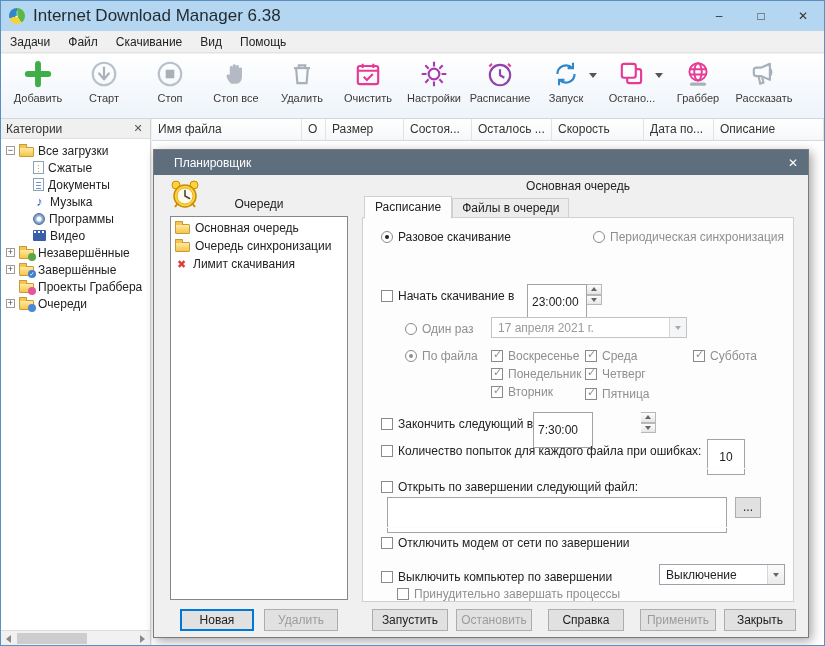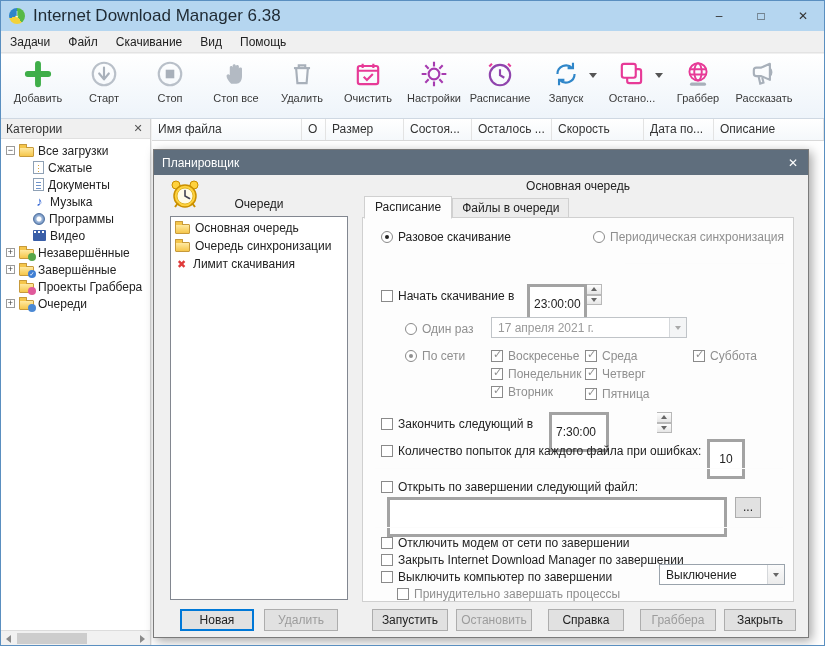--- a/index.html
+++ b/index.html
@@ -66,21 +66,21 @@
   .hs-thumb { position:absolute; top:2px; left:16px; width:70px; height:11px; background:#cdcdcd; }
 
   
   .list-header { position:absolute; top:118px; left:151px; right:0; height:22px; background:linear-gradient(#ffffff,#f5f8fb); border-bottom:1px solid #d9d9d9; display:flex; }
   .col { border-right:1px solid #e3e3e3; padding:0 6px; line-height:21px; color:#333; white-space:nowrap; overflow:hidden; }
   .list-body { position:absolute; top:140px; left:151px; right:0; bottom:0; background:#fff; }
 
   
   .dialog { position:absolute; left:152px; top:148px; width:656px; height:489px; background:#f0f0f0; border:1px solid #7a7a7a; box-shadow:3px 3px 10px rgba(0,0,0,.35); }
   .dlg-title { position:absolute; top:0; left:0; right:0; height:25px; background:#5f6e7d; color:#fff; display:flex; align-items:center; }
-  .dlg-title-text { padding-left:8px; flex:1; }
+  .dlg-title-text { padding-left:20px; flex:1; }
   .dlg-close { width:30px; text-align:center; color:#fff; font-size:12px; }
 
   .q-label { position:absolute; left:16px; top:47px; width:178px; text-align:center; color:#222; }
   .q-clock { position:absolute; left:14px; top:28px; }
   .q-list { position:absolute; left:16px; top:66px; width:178px; height:384px; background:#fff; border:1px solid #828790; padding-top:2px; }
   .q-item { height:18px; display:flex; align-items:center; padding-left:4px; }
   .q-item .lab { margin-left:5px; white-space:nowrap; }
   .xicon { width:13px; text-align:center; color:#e03b3b; font-size:11px; font-weight:bold; flex:0 0 auto; }
   .xicon::before { content:"✖"; }
 
@@ -98,21 +98,21 @@
   .gray { color:#8f8f8f; }
   .cb { width:12px; height:12px; border:1px solid #8a8a8a; background:#fff; position:relative; flex:0 0 auto; }
   .cb.ck::after { content:"✓"; position:absolute; left:-1px; top:-3px; width:13px; text-align:center; font-size:11px; color:#8f8f8f; }
   .radio { width:12px; height:12px; border:1px solid #8a8a8a; border-radius:50%; background:#fff; position:relative; flex:0 0 auto; }
   .radio.sel::after { content:""; position:absolute; left:3px; top:3px; width:4px; height:4px; border-radius:50%; background:#222; }
   .radio.sel.dis::after { background:#8f8f8f; }
 
   .sep { position:absolute; height:1px; background:#e0e0e0; border-bottom:1px solid #fcfcfc; }
 
   .fieldbox { position:absolute; display:flex; }
-  .field { background:#fff; border:3px solid #a3a3a3; height:21px; display:flex; align-items:center; padding:17px 4px; font-size:12px; }
+  .field { background:#fff; border:1px solid #a3a3a3; height:21px; display:flex; align-items:center; padding:17px 4px; font-size:12px; }
   .spin { width:15px; height:21px; display:flex; flex-direction:column; }
   .spin span { flex:1; background:linear-gradient(#fdfdfd,#e6e6e6); border:1px solid #b8b8b8; border-left:none; display:flex; align-items:center; justify-content:center; }
   .tri-u { width:0; height:0; border-left:3px solid transparent; border-right:3px solid transparent; border-bottom:4px solid #666; }
   .tri-d { width:0; height:0; border-left:3px solid transparent; border-right:3px solid transparent; border-top:4px solid #666; }
   .tri-d.gray-tri { border-top-color:#a9a9a9; }
 
   .datefield { background:#fff; border:1px solid #c0c4c8; height:21px; display:flex; align-items:center; color:#9a9a9a; }
   .datefield .dtxt { flex:1; padding:0 6px; }
   .datefield .darrow { width:17px; height:100%; border-left:1px solid #d5d8db; display:flex; align-items:center; justify-content:center; background:#f4f5f6; }
 
@@ -405,21 +405,21 @@
       </div>
       <div class="datefield" style="position:absolute; left:128px; top:99px; width:196px;">
         <span class="dtxt">17 апреля  2021 г.</span>
         <span class="darrow">
             <i class="tri-d gray-tri"></i>
           </span>
       </div>
 
       <div class="row" style="left:42px; top:131px;">
         <span class="radio sel dis"></span>
-        <span class="gray">По сети</span>
+        <span class="gray">По файла</span>
       </div>
 
       <div class="row" style="left:128px; top:131px;">
         <span class="cb ck"></span>
         <span class="gray">Воскресенье</span>
       </div>
       <div class="row" style="left:128px; top:149px;">
         <span class="cb ck"></span>
         <span class="gray">Понедельник</span>
       </div>
@@ -441,21 +441,21 @@
       </div>
       <div class="row" style="left:330px; top:131px;">
         <span class="cb ck"></span>
         <span class="gray">Суббота</span>
       </div>
 
       <div class="row" style="left:18px; top:199px;">
         <span class="cb"></span>
         <span>Закончить следующий в</span>
       </div>
-      <div class="fieldbox" style="left:186px; top:194px;gap:48px;">
+      <div class="fieldbox" style="left:170px; top:194px;gap:48px;">
         <span class="field" style="width:60px">7:30:00</span>
         <span class="spin">
             <span>
               <i class="tri-u"></i>
             </span>
             <span>
               <i class="tri-d"></i>
             </span>
           </span>
       </div>
@@ -474,40 +474,36 @@
       </div>
       <span class="field" style="position:absolute; left:24px; top:279px; width:340px;"></span>
       <span class="btn" style="left:372px; top:279px; width:26px; height:21px; line-height:19px;">...</span>
 
       <div class="sep" style="left:12px; right:10px; top:309px;"></div>
 
       <div class="row" style="left:18px; top:318px;">
         <span class="cb"></span>
         <span>Отключить модем от сети по завершении</span>
       </div>
-      <div class="row" style="left:18px; top:335px;">
-        <span class="cb"></span>
-        <span>Закрыть Internet Download Manager по завершении</span>
-      </div>
       <div class="row" style="left:18px; top:352px;">
         <span class="cb"></span>
         <span>Выключить компьютер по завершении</span>
       </div>
       <div class="combo" style="left:296px; top:346px; width:126px;">
         <span class="ctxt">Выключение</span>
         <span class="carrow">
             <i class="tri-d"></i>
           </span>
       </div>
       <div class="row" style="left:34px; top:369px;">
         <span class="cb"></span>
         <span class="gray">Принудительно завершать процессы</span>
       </div>
     </div>
 
     <span class="btn" style="left:218px; top:459px; width:76px;">Запустить</span>
     <span class="btn dis" style="left:302px; top:459px; width:76px;">Остановить</span>
     <span class="btn" style="left:394px; top:459px; width:76px;">Справка</span>
-    <span class="btn dis" style="left:486px; top:459px; width:76px;">Граббера</span>
+    <span class="btn dis" style="left:486px; top:459px; width:76px;">Применить</span>
     <span class="btn" style="left:570px; top:459px; width:72px;">Закрыть</span>
   </div>
 
 </div>
 
 </body></html>

